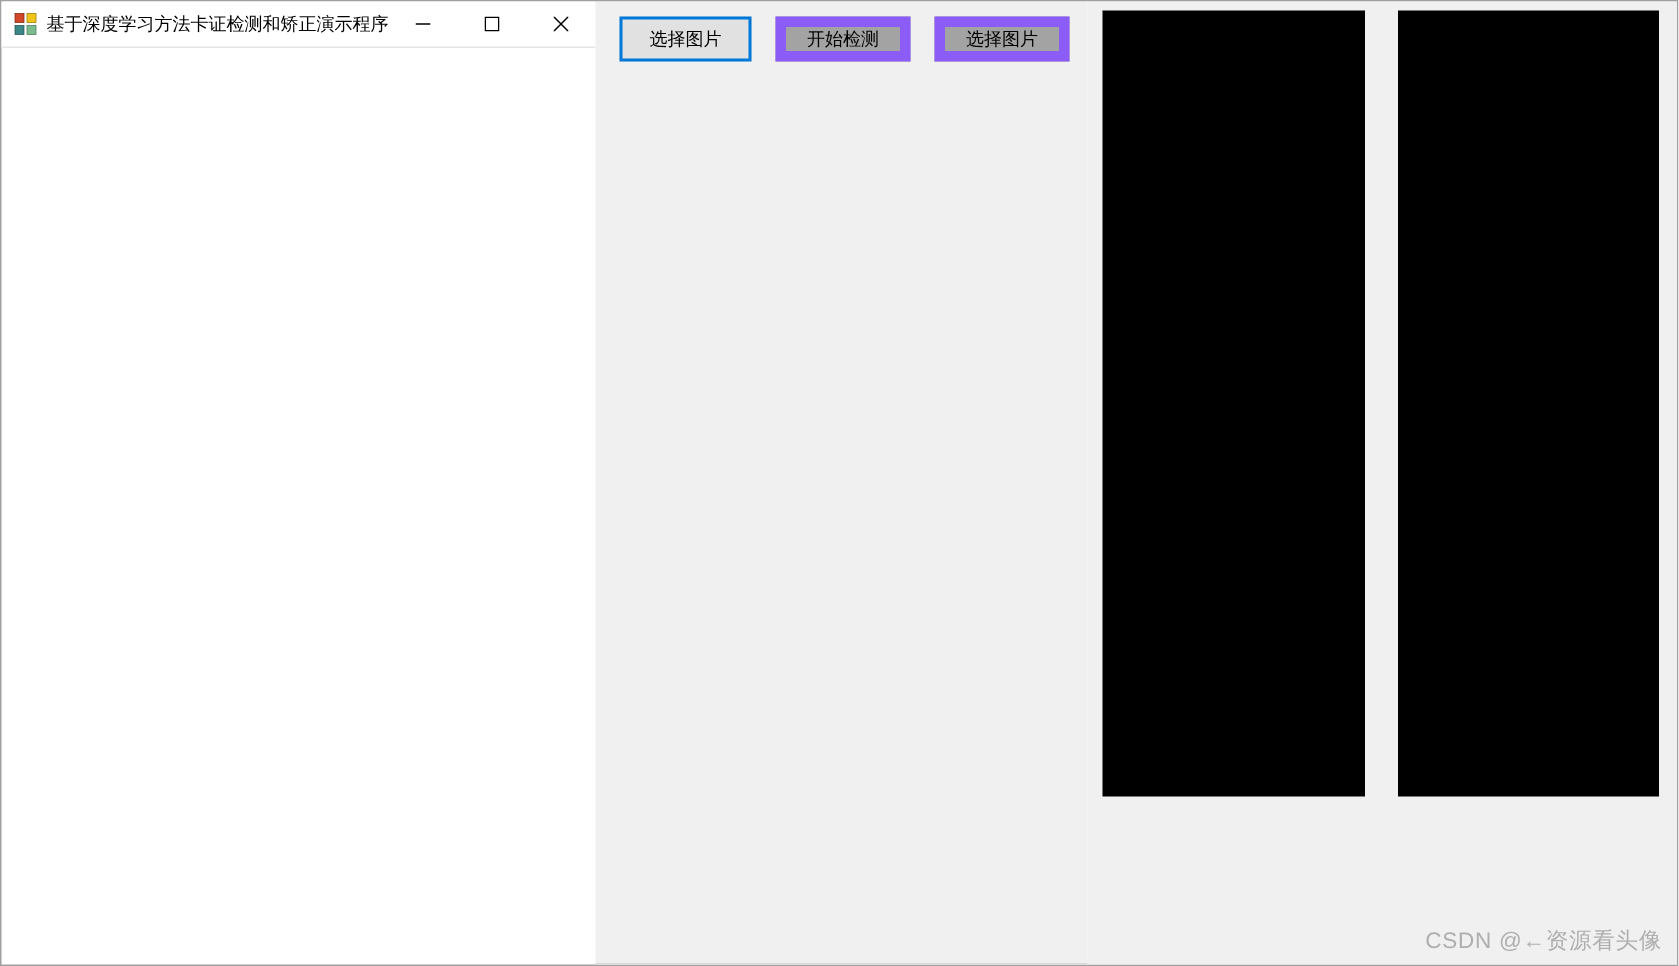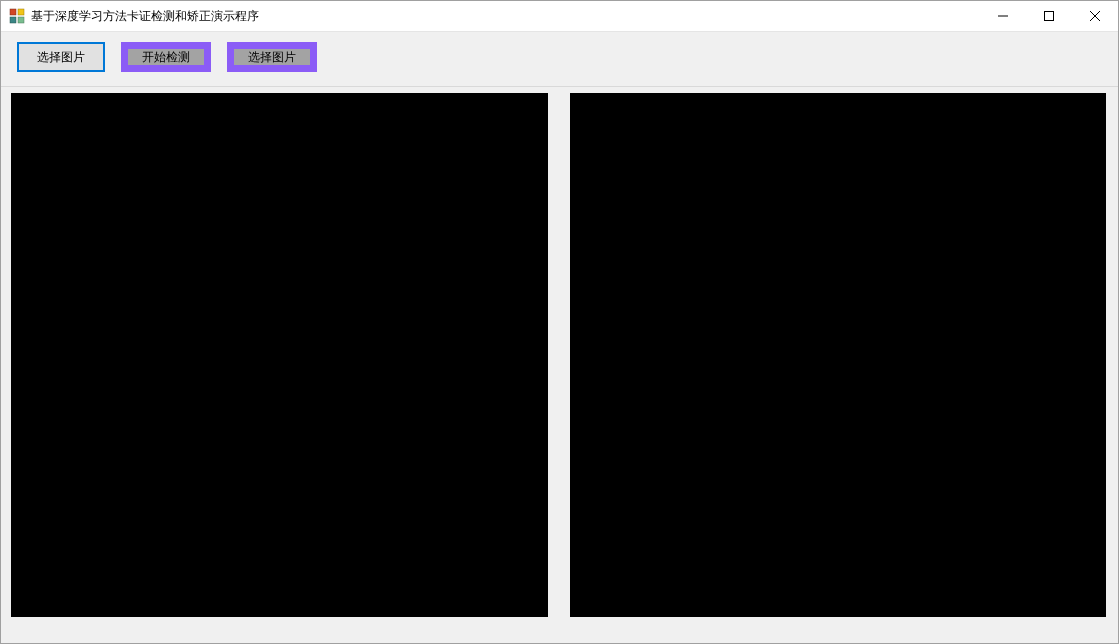--- a/index.html
+++ b/index.html
@@ -10,21 +10,21 @@
       font-size: 12px;
       background: #ffffff;
       overflow: hidden;
     }
     .window {
       width: 1119px;
       height: 644px;
       border: 1px solid #a0a0a0;
       background: #ffffff;
       display: flex;
-      flex-direction: column;
+      flex-direction: row;
       position: relative;
     }
     
     .titlebar {
       height: 31px;
       background: #ffffff;
       display: flex;
       align-items: center;
       justify-content: space-between;
       padding-left: 8px;
@@ -153,13 +153,14 @@
     <button class="tb-button focused">选择图片</button>
     <button class="tb-button">开始检测</button>
     <button class="tb-button">选择图片</button>
   </div>
 
   <div class="content">
     <div class="panel"></div>
     <div class="panel"></div>
   </div>
 
+  <div class="watermark">CSDN @←资源看头像</div>
 </div>
 
 </body></html>

